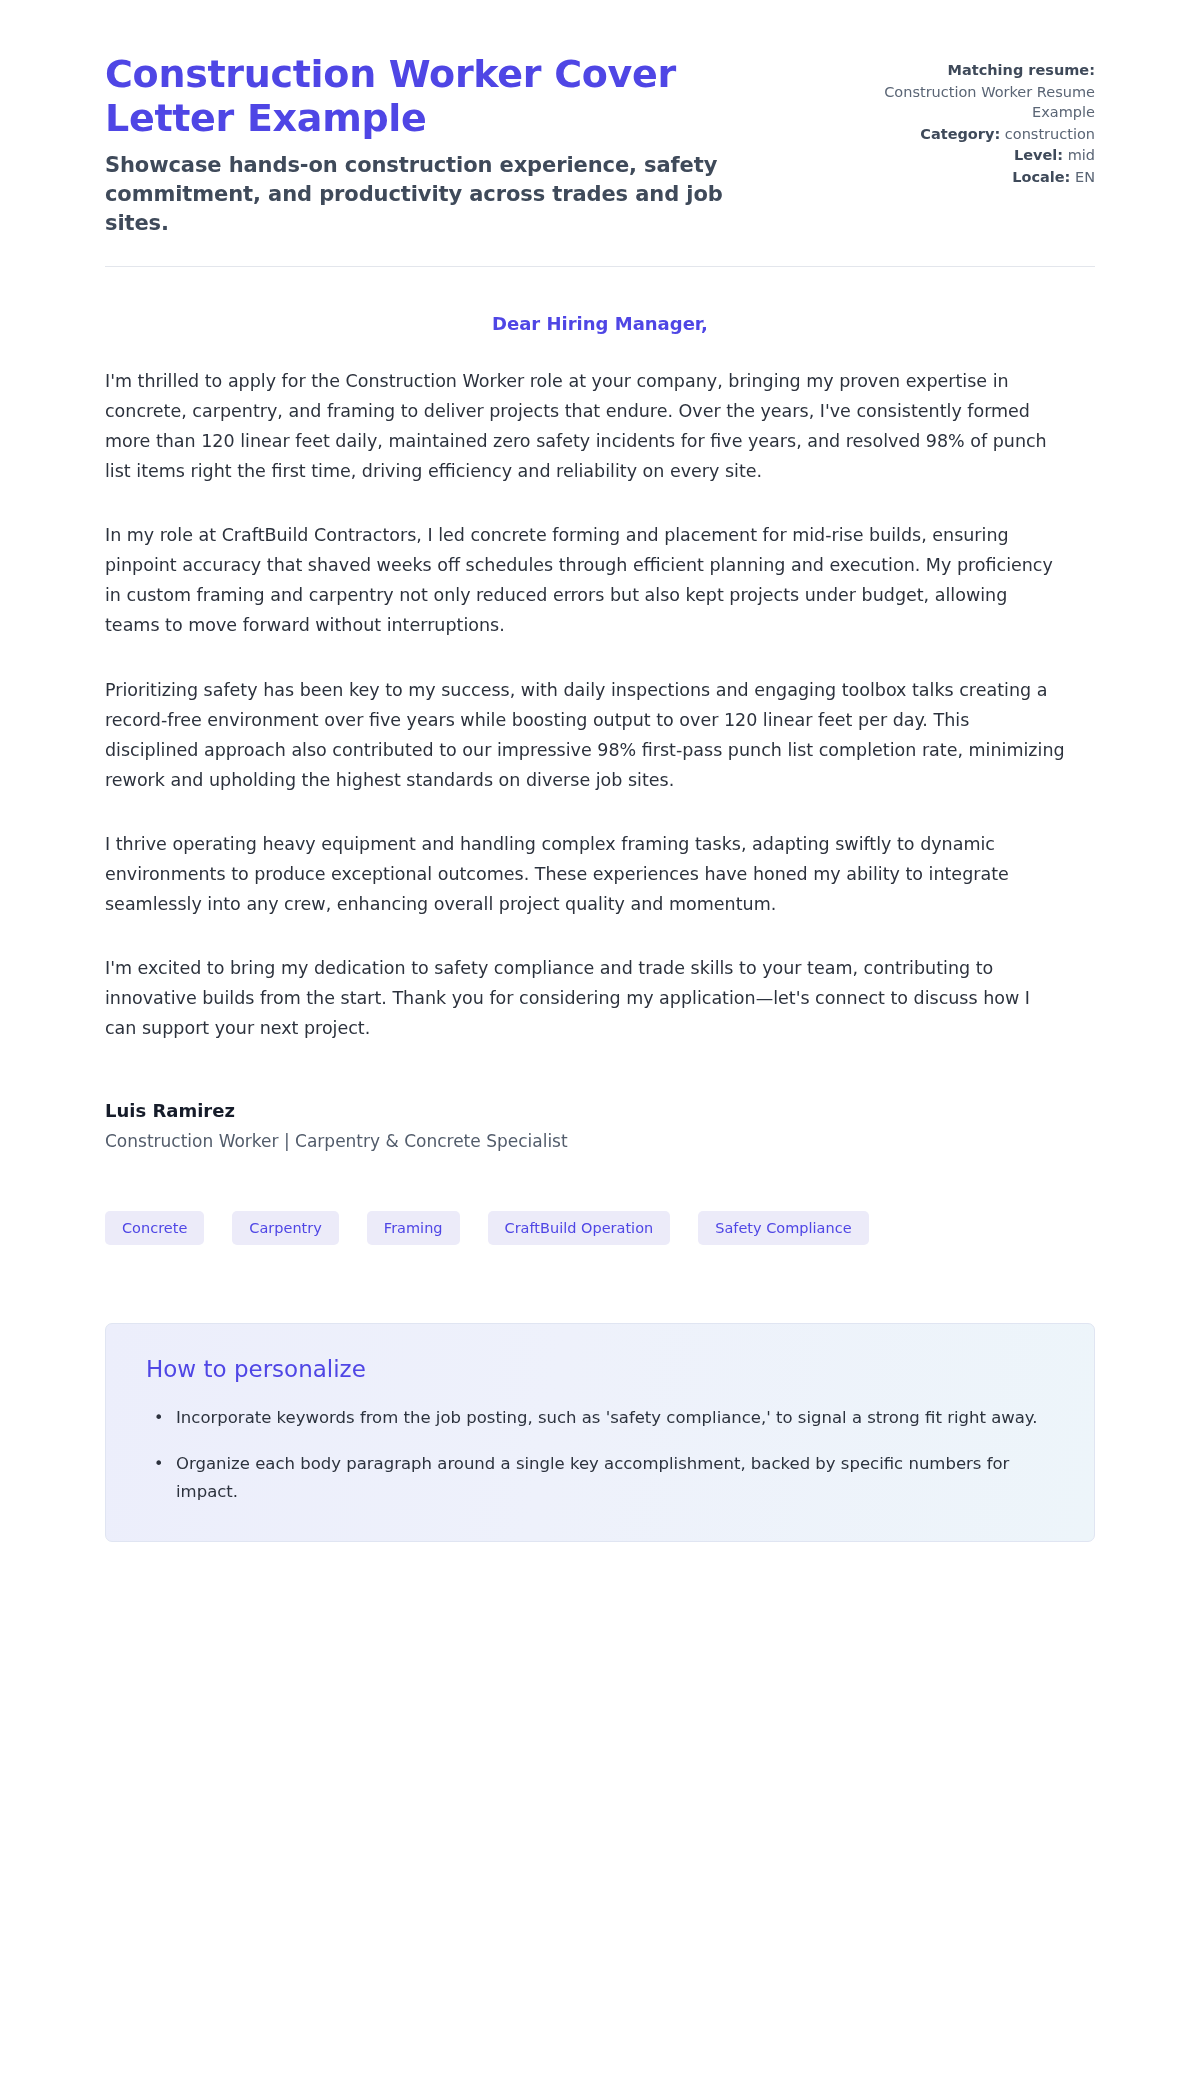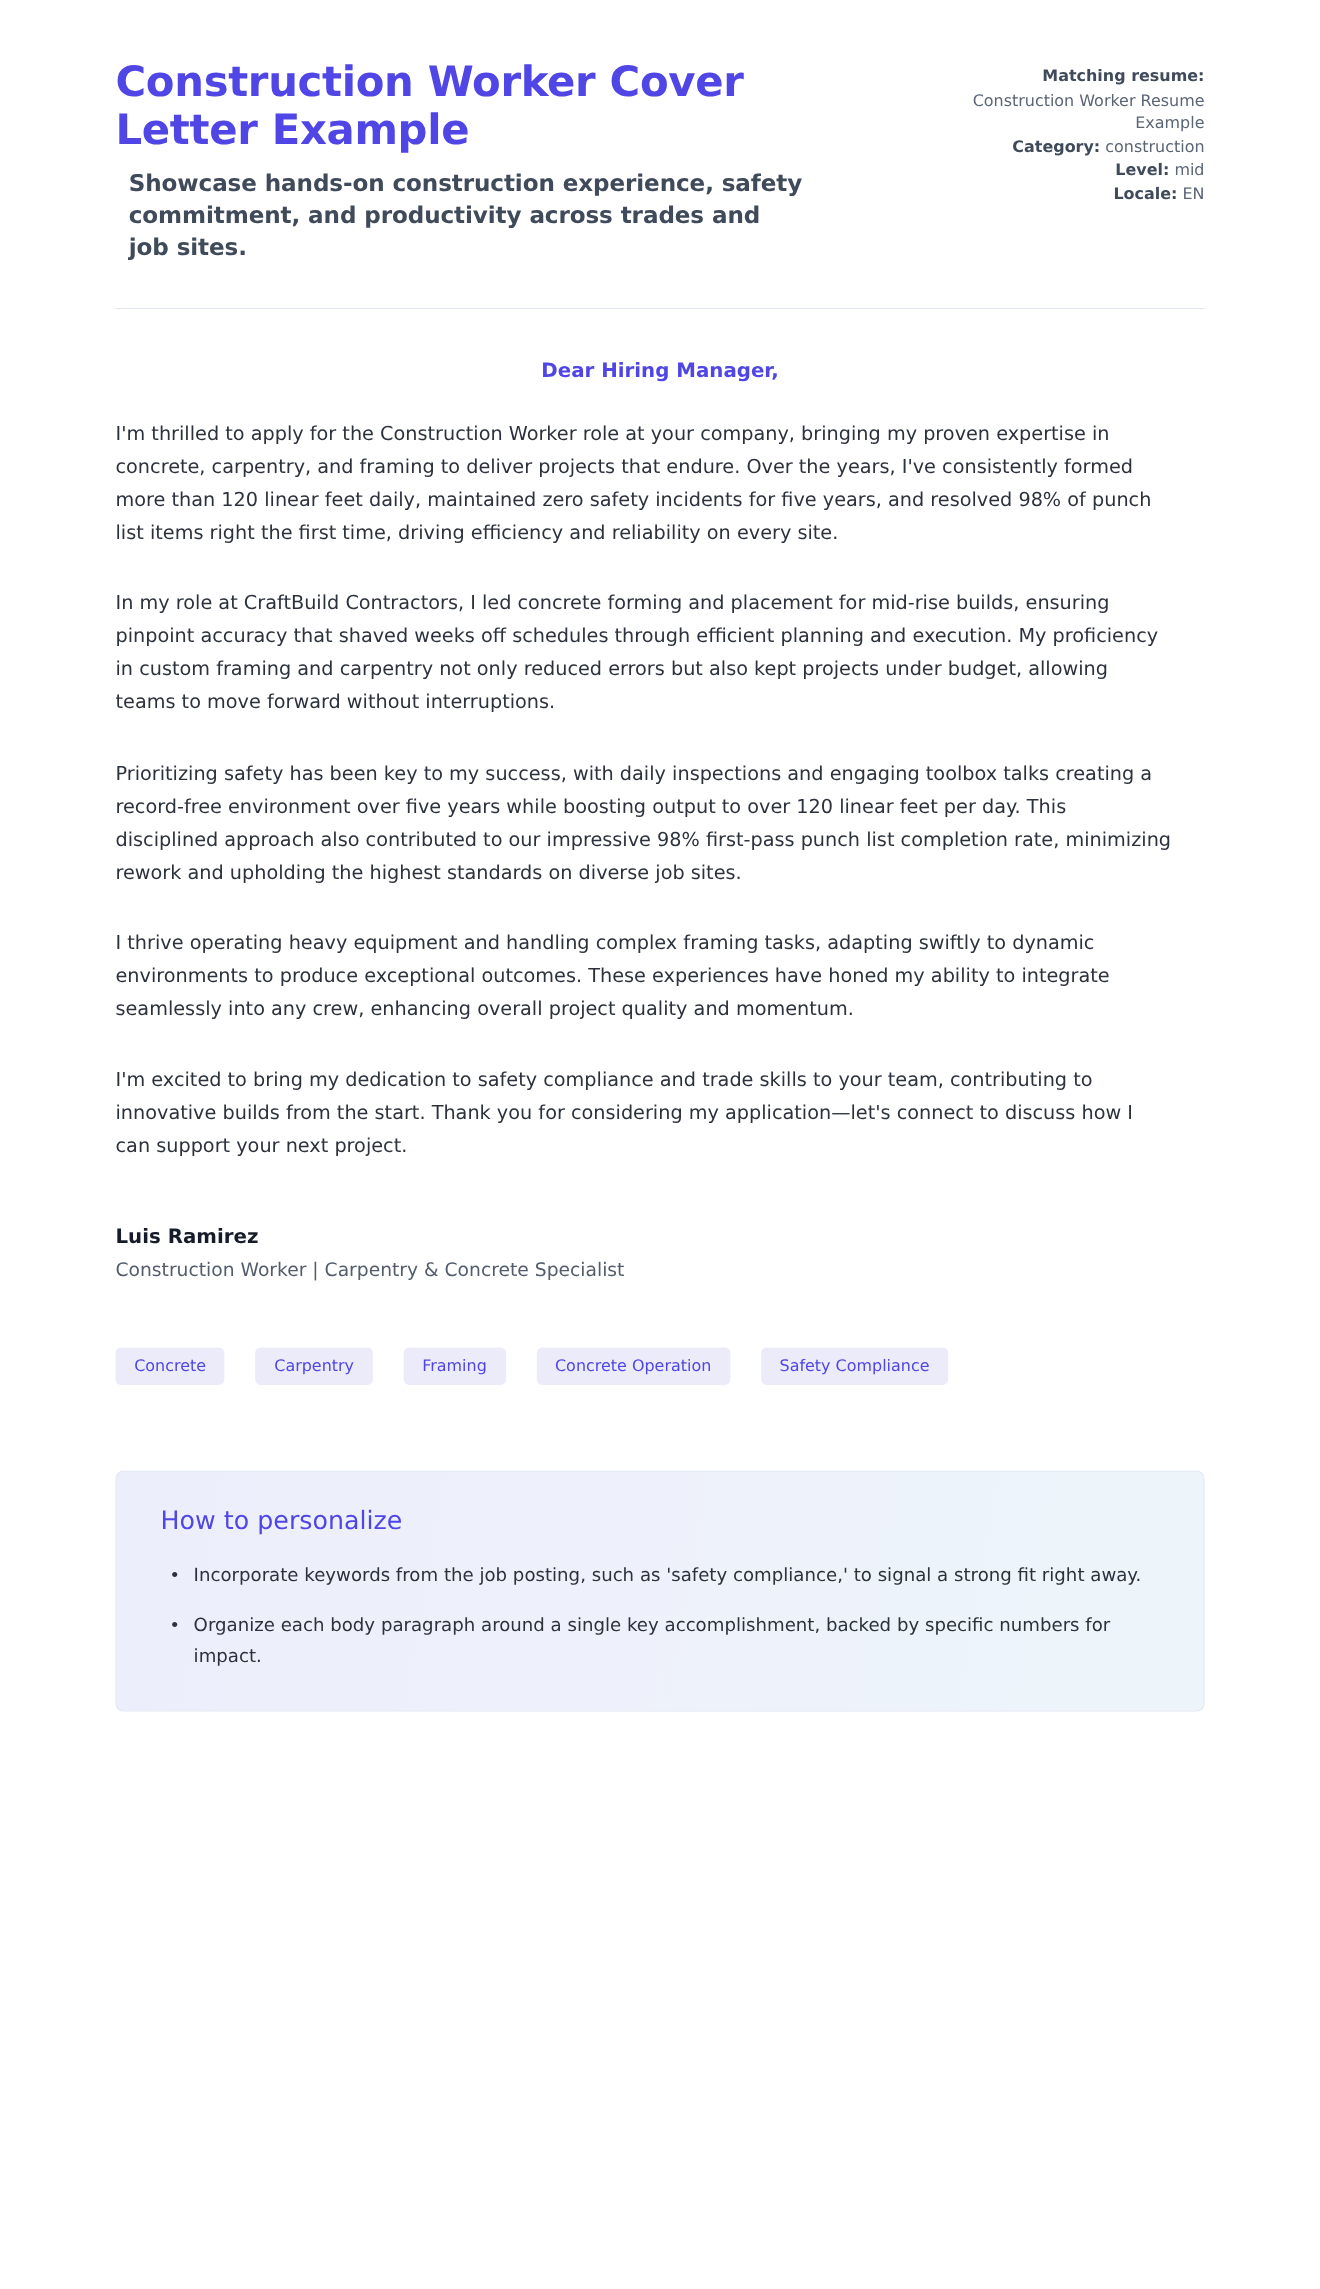--- a/index.html
+++ b/index.html
@@ -36,21 +36,21 @@
     font-weight: 700;
     color: #4f46e5;
     letter-spacing: -0.3px;
     margin: 0 0 10px 0;
   }
   .page-subtitle {
     font-size: 21px;
     line-height: 1.38;
     font-weight: 700;
     color: #3f4a5a;
-    margin: 12px;
+    margin: 0;
     letter-spacing: -0.1px;
   }
 
   .meta {
     flex: 0 0 auto;
     width: 235px;
     text-align: right;
     font-size: 14.5px;
     line-height: 1.42;
     color: #5a6575;
@@ -202,21 +202,21 @@
 
   <div class="signature">
     <p class="sig-name">Luis Ramirez</p>
     <p class="sig-role">Construction Worker | Carpentry &amp; Concrete Specialist</p>
   </div>
 
   <div class="tags">
     <span class="tag">Concrete</span>
     <span class="tag">Carpentry</span>
     <span class="tag">Framing</span>
-    <span class="tag">Concrete Operation</span>
+    <span class="tag">CraftBuild Operation</span>
     <span class="tag">Safety Compliance</span>
   </div>
 
   <div class="callout">
     <p class="callout-title">How to personalize</p>
     <ul class="callout-list">
       <li>Incorporate keywords from the job posting, such as 'safety compliance,' to signal a strong fit right away.</li>
       <li>Organize each body paragraph around a single key accomplishment, backed by specific numbers for impact.</li>
     </ul>
   </div>

